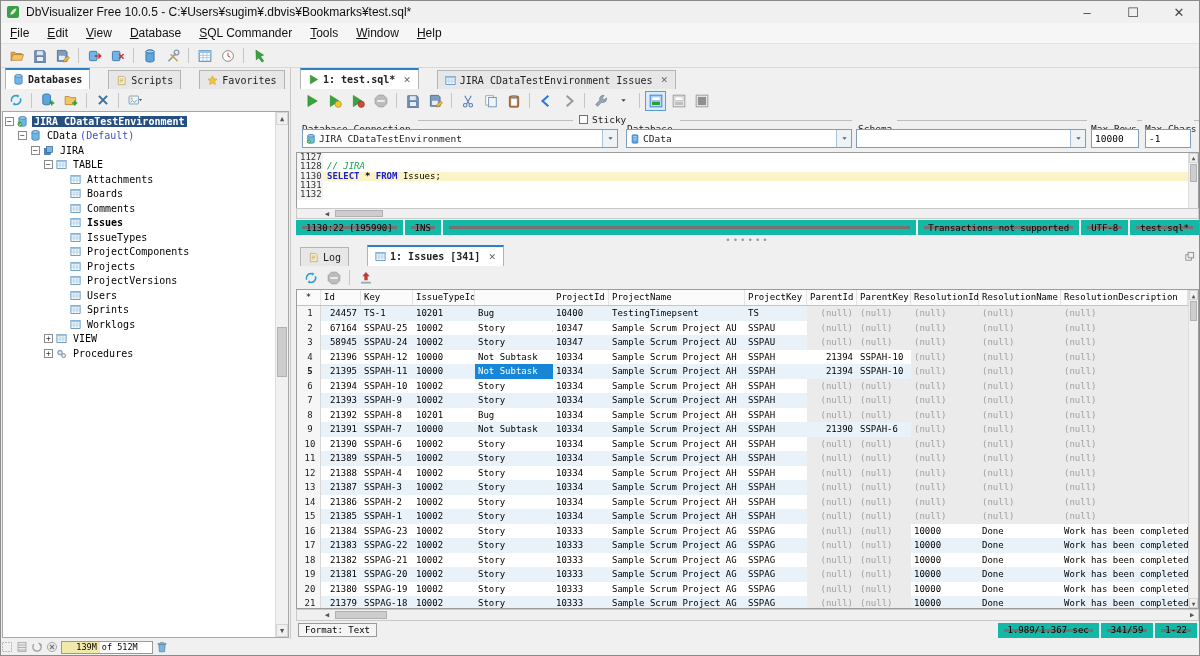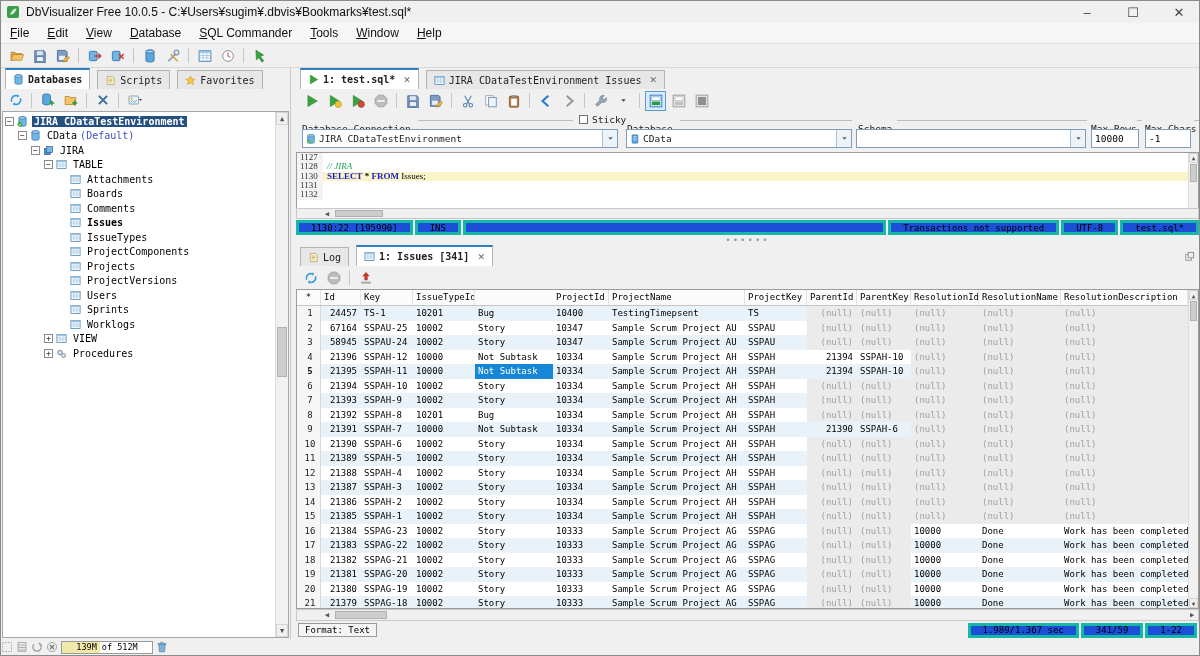--- a/index.html
+++ b/index.html
@@ -21,21 +21,21 @@
         display:flex;align-items:center;justify-content:center;}
   .tbtn svg{width:14px;height:14px;display:block;}
   .tbtn.hl{border:1px solid #5b9bd5;background:#dcebf8;}
   .tsep{width:1px;height:15px;background:#c6c6c6;margin:0 4px;flex:none;}
   .ic svg{display:block;}
   
   .bodywrap{display:flex;height:571px;}
   .left{width:290px;flex:none;display:flex;flex-direction:column;background:#f0f0f0;border-right:1px solid #c9c9c9;}
   .right{flex:1;min-width:0;display:flex;flex-direction:column;padding-left:5px;background:#f0f0f0;}
   
-  .tabsrow{height:21px;display:flex;align-items:flex-end;gap:7px;padding-left:4px;position:relative;}
+  .tabsrow{height:21px;display:flex;align-items:flex-end;gap:18px;padding-left:4px;position:relative;}
   .tab{height:19px;display:flex;align-items:center;gap:4px;padding:0 7px;font-size:10px;color:#222;
        background:#e7e7e7;border:1px solid #b4b4b4;border-bottom:none;white-space:nowrap;}
   .tab.active{background:#fff;border-top:2px solid #2f80c2;font-weight:bold;height:21px;}
   .tab .ic svg{width:11px;height:11px;}
   .tab .tx{margin-left:4px;color:#666;font:9px "Liberation Sans",sans-serif;}
   .corner-ic{position:absolute;right:4px;bottom:4px;}
   .corner-ic svg{width:11px;height:11px;}
   
   .side-toolbar{height:22px;display:flex;align-items:center;padding-left:3px;background:#f0f0f0;}
   .tree-panel{flex:1;margin:0 1px 1px 1px;background:#fff;border:1px solid #a6a6a6;position:relative;overflow:hidden;}
@@ -65,36 +65,36 @@
   .combo .cbtn{width:15px;align-self:stretch;border-left:1px solid #aac2d8;background:#eef3f8;
                display:flex;align-items:center;justify-content:center;flex:none;}
   .combo .ic svg{width:10px;height:10px;}
   .tinput{position:absolute;top:17px;height:19px;border:1px solid #7f9db9;background:#fff;
           font:9.5px "DejaVu Sans Mono",monospace;padding:0 0 0 3px;}
   .cbox{position:absolute;top:2px;display:flex;align-items:center;gap:4px;}
   .cb{width:9px;height:9px;border:1px solid #707070;background:#fff;flex:none;}
   
   .editor{height:56px;background:#fff;border:1px solid #9c9c9c;border-bottom:none;position:relative;overflow:hidden;
           font:9px/9.33px "DejaVu Sans Mono",monospace;}
-  .eline{display:flex;height:9.33px;white-space:pre;font-family:Liberation Serif, serif;}
+  .eline{display:flex;height:9.33px;white-space:pre;}
   .eno{width:26px;flex:none;background:#f3f3f3;color:#333;padding-left:3px;}
   .etx{flex:1;min-width:0;padding-left:4px;}
   .etx.cur{background:#fbf4c8;}
   .kw{color:#1a22cc;font-weight:bold;}
   .cm{color:#18a44c;font-style:italic;}
   .st{font-weight:bold;}
   .evscroll{position:absolute;right:0;top:0;bottom:0;width:10px;background:#f1f1f1;border-left:1px solid #ddd;}
   .hscroll{height:11px;background:#f0f0f0;border:1px solid #c9c9c9;position:relative;}
   .harrow{position:absolute;width:12px;top:0;bottom:0;display:flex;align-items:center;justify-content:center;
           font-size:7px;color:#555;}
   .hthumb{position:absolute;top:1px;bottom:1px;background:#cdcdcd;border:1px solid #b0b0b0;}
   
   .estatus{height:17px;display:flex;gap:2px;align-items:center;background:#f0f0f0;font-size:9px;padding:1px 0;}
-  .scell{height:15px;border:3px solid #14b8a6;background:#1d4ed8;display:flex;align-items:center;
-         padding:0 12px;white-space:nowrap;}
+  .scell{height:15px;border:6px solid #14b8a6;background:#737373;display:flex;align-items:center;
+         padding:0 4px;white-space:nowrap;}
   .scell.grow{flex:1;}
   .splitter{height:9px;display:flex;align-items:center;justify-content:center;color:#9a9a9a;}
   .dots{font-size:9px;letter-spacing:2px;line-height:5px;}
   
   .res-toolbar{height:23px;display:flex;align-items:center;padding-left:3px;background:#f0f0f0;}
   .grid{flex:1;border:1px solid #9c9c9c;background:#fff;position:relative;overflow:hidden;font-size:9px;}
   .ginner{margin-right:10px;}
   .ghead{display:flex;height:16px;border-bottom:1px solid #c4c4c4;background:#fbfbfb;}
   .hcell{flex:none;border-right:1px solid #e2e2e2;padding:2px 0 0 3px;white-space:nowrap;overflow:hidden;}
   .grid-row{display:flex;height:14.5px;line-height:14.5px;}

